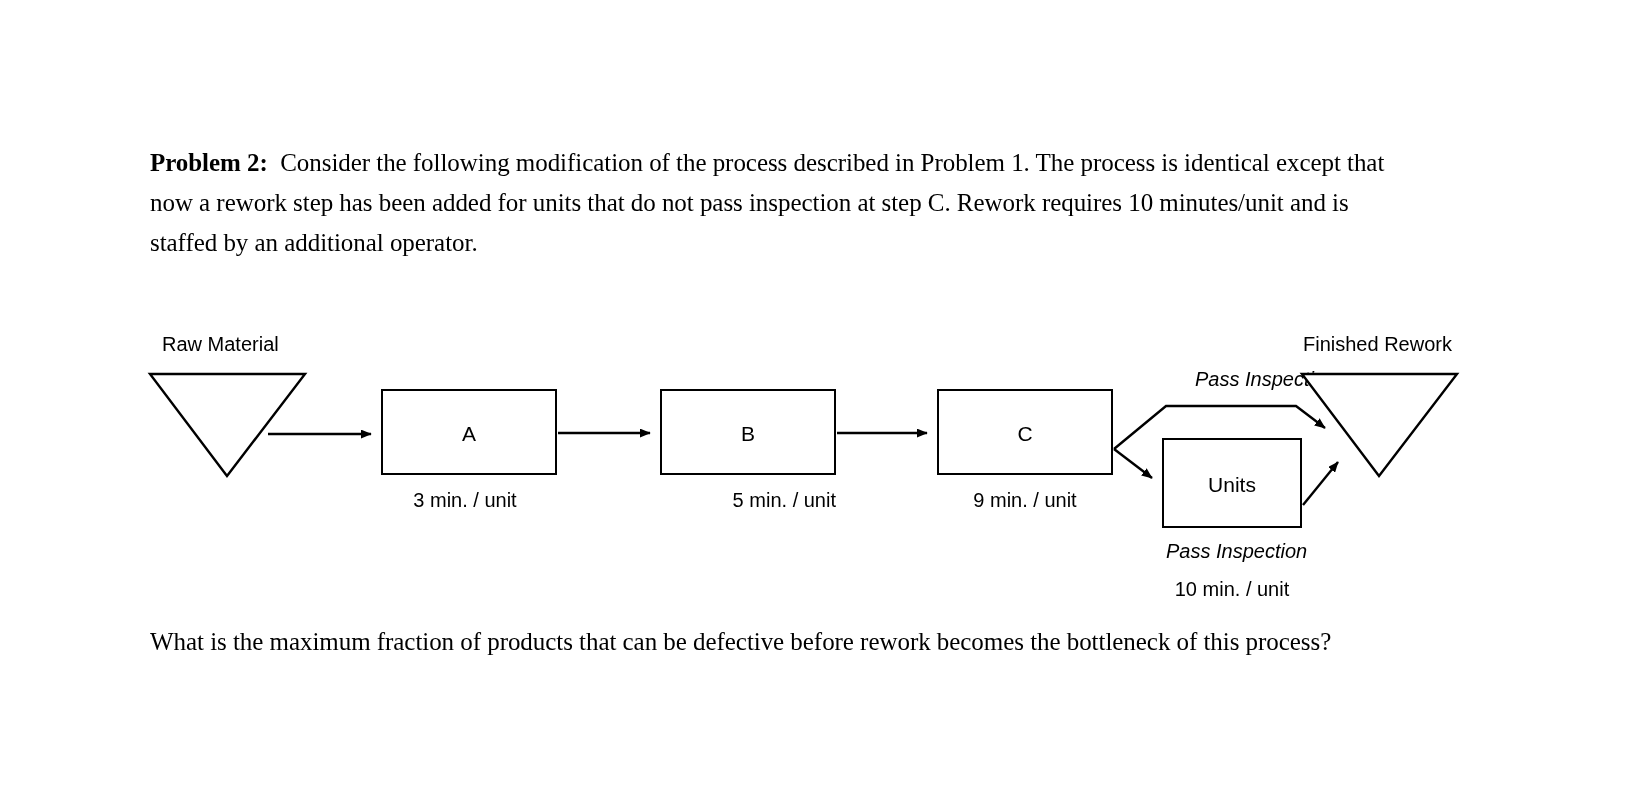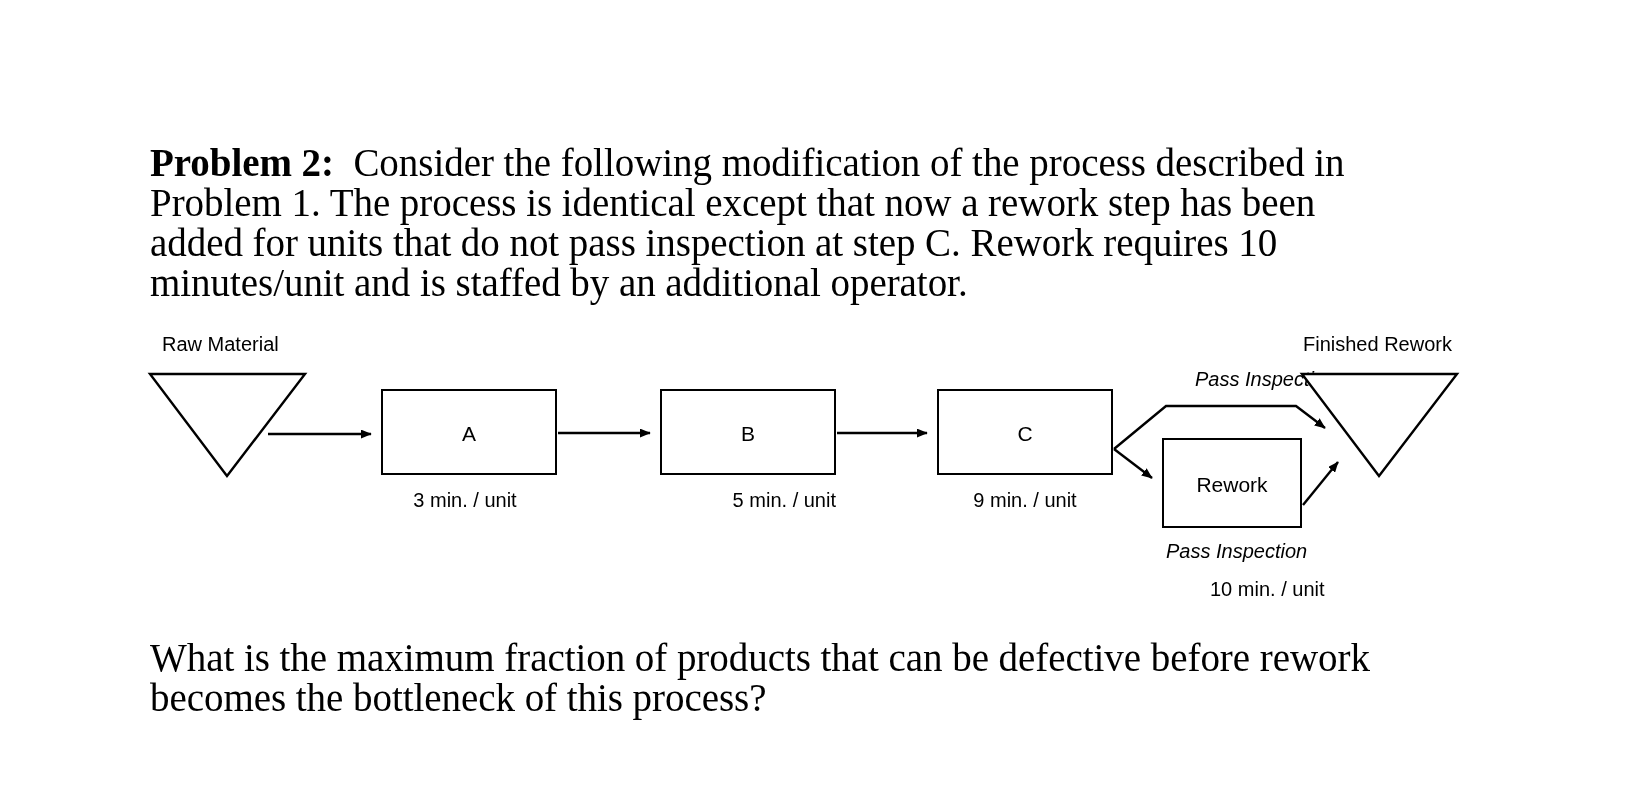--- a/index.html
+++ b/index.html
@@ -20,37 +20,36 @@
     position: absolute;
     left: 0; top: 0;
     width: 1632px;
     height: 798px;
   }
 
   
   .prose {
     position: absolute;
     font-family: "Liberation Serif", serif;
-    font-size: 39px;
+    font-size: 25px;
     line-height: 40px;
     color: #000;
     letter-spacing: -0.05px;
   }
 
   #problem-block {
     left: 150px;
     top: 143px;
     width: 1245px;
   }
 
   #question-block {
     left: 150px;
     top: 622px;
     width: 1250px;
-    margin-top: 16px;
   }
 
   .prose b, .prose .lead {
     font-weight: bold;
   }
 
   
   #diagram {
     position: absolute;
     left: 0;
@@ -118,23 +117,23 @@
       <span style="top:31px;">B</span>
     </div>
     <div class="dlabel" style="left:660px; top:489px; width:176px; text-align:right;">5 min. / unit</div>
 
     <div class="pbox" style="left:937px; top:389px; width:176px; height:86px;">
       <span style="top:31px;">C</span>
     </div>
     <div class="dlabel" style="left:937px; top:489px; width:176px; text-align:center;">9 min. / unit</div>
 
     <div class="pbox" style="left:1162px; top:438px; width:140px; height:90px;">
-      <span style="top:33px;">Rework</span>
+      <span style="top:33px;">Units</span>
     </div>
-    <div class="dlabel" style="left:1210px; top:578px; width:140px; text-align:left;">10 min. / unit</div>
+    <div class="dlabel" style="left:1162px; top:578px; width:140px; text-align:center;">10 min. / unit</div>
 
     <svg class="layer" viewBox="0 0 1632 798">
       <defs>
         <marker id="arrowhead" markerWidth="11" markerHeight="9" refX="10.2" refY="4.5" orient="auto" markerUnits="userSpaceOnUse">
           <path d="M0,0 L11,4.5 L0,9 z" fill="#000"></path>
         </marker>
       </defs>
 
       <polygon points="150,374 305,374 227,476" fill="#ffffff" stroke="#000000" stroke-width="2.4"></polygon>
 

